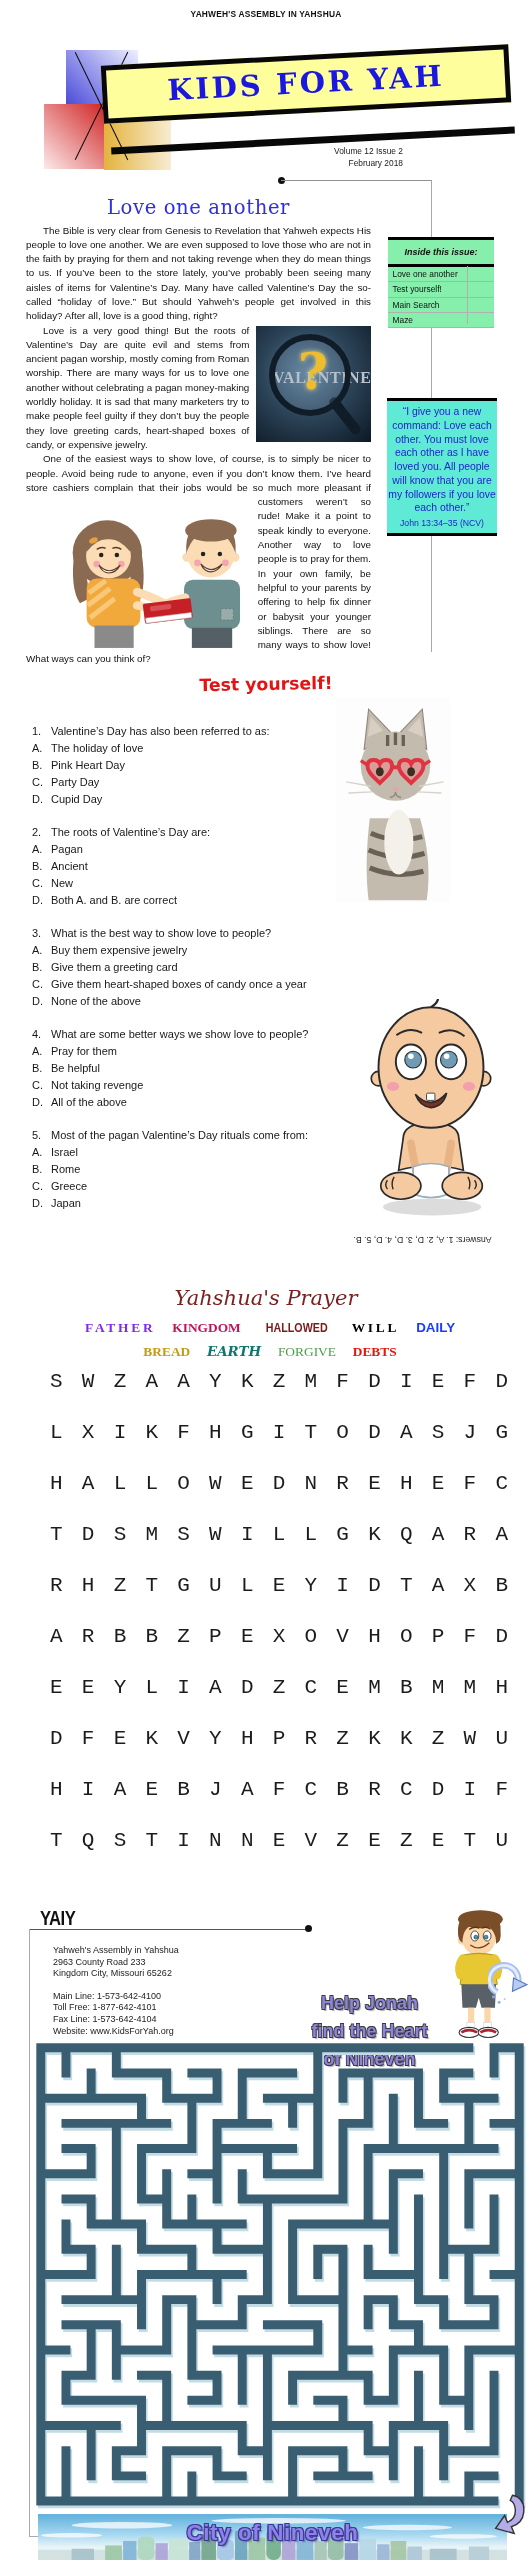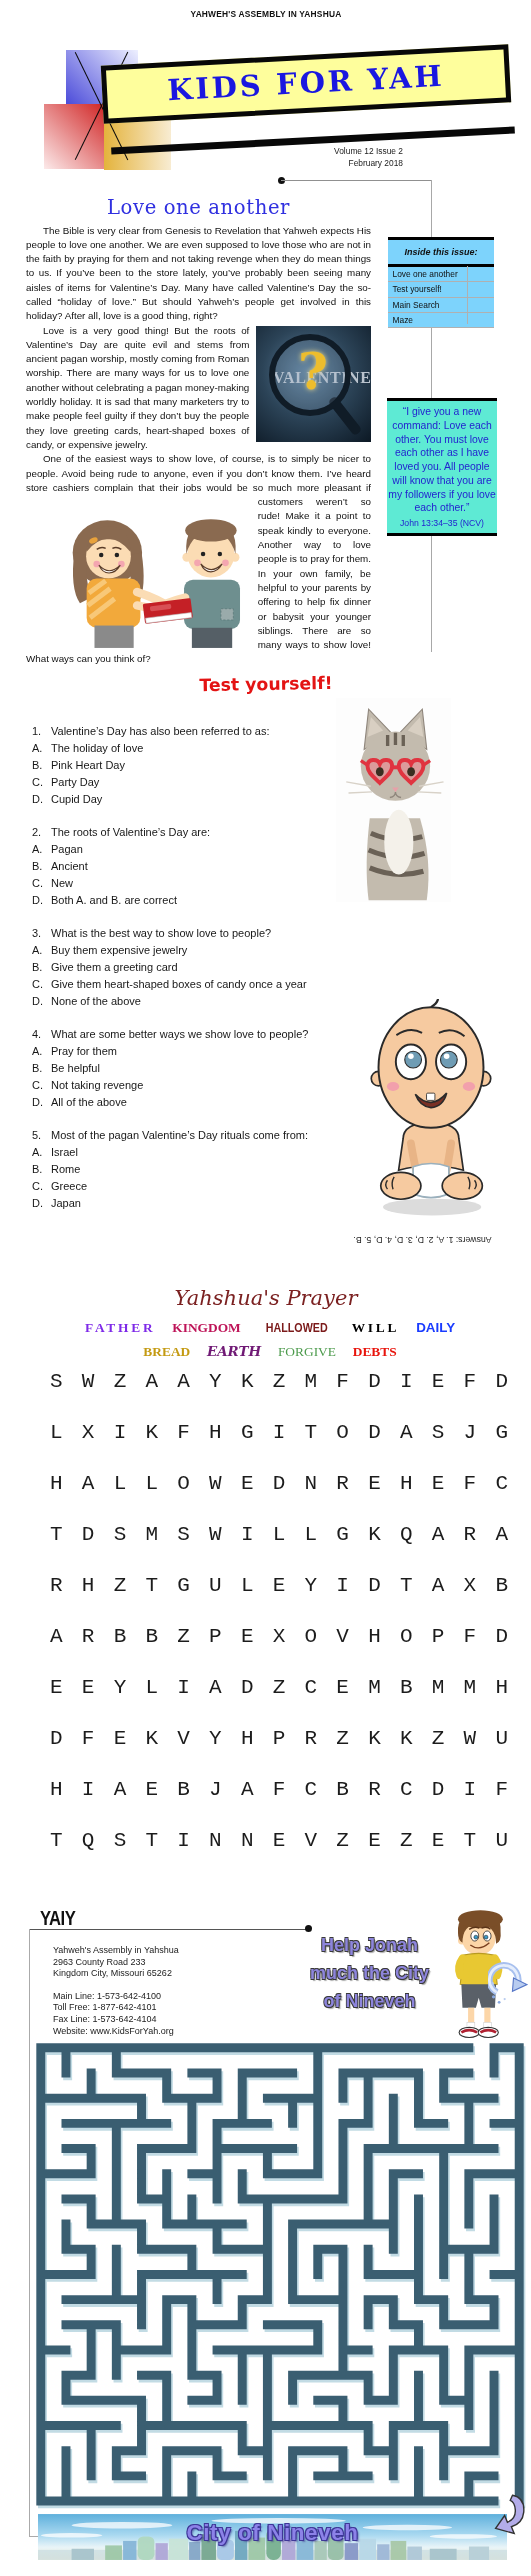--- a/index.html
+++ b/index.html
@@ -33,21 +33,21 @@
   .article h2{margin:0 0 4.5px 0;text-align:center;font-family:"DejaVu Serif",serif;font-weight:normal;font-size:19.6px;letter-spacing:0.6px;color:var(--title-blue);}
   .article p{margin:0;font-size:9.8px;line-height:14.3px;text-align:justify;text-indent:17px;}
   .valentine{float:right;width:115px;height:116px;margin:2.2px 0 3.4px 6.7px;position:relative;background:radial-gradient(circle at 45% 40%,#5d7f9b 0%,#2c4458 48%,#0c1824 100%);overflow:hidden;}
   .val-word{position:absolute;top:45px;left:0;right:0;text-align:right;color:#bac3cd;font-family:"Liberation Serif",serif;font-weight:bold;font-size:16px;letter-spacing:0.6px;}
   .val-ring{position:absolute;left:13.4px;top:7.8px;width:70px;height:70px;border:6.2px solid #101c27;border-radius:50%;background:rgba(155,185,210,.18);}
   .val-q{position:absolute;left:13.4px;top:7.8px;width:70px;height:70px;text-align:center;line-height:74px;font-size:51px;font-weight:bold;font-family:"DejaVu Serif",serif;color:#edbd2d;text-shadow:0 0 5.6px rgba(255,230,130,.9);}
   .val-handle{position:absolute;left:84px;top:68px;width:9.5px;height:44px;background:#101c27;border-radius:4.5px;transform:rotate(-38deg);}
   .kids-img{float:left;width:225px;height:149px;margin:3.4px 6.7px 1.1px 0;}
 
   
-  .tocbox{left:388px;top:237px;width:106px;background:#7dd3fc;z-index:2;}
+  .tocbox{left:388px;top:237px;width:106px;background:#86efac;z-index:2;}
   .rule{height:2.8px;background:#000;}
   .toc-title{font-size:9px;font-weight:bold;font-style:italic;text-align:center;line-height:24.6px;}
   .toc-row{height:14.3px;border-bottom:0.6px solid #b0b0b0;font-size:8.4px;line-height:14px;padding-left:4.5px;position:relative;}
   .toc-vsep{position:absolute;left:79px;top:28.5px;width:0.6px;height:58px;background:#b0b0b0;}
   .quotebox{left:387px;top:398px;width:110px;background:#5eead4;z-index:2;}
   .q-text{color:var(--quote-blue);font-size:10.4px;line-height:13.7px;text-align:center;padding:4.5px 0 1.1px 0;}
   .q-ref{color:var(--quote-blue);font-size:8.7px;text-align:center;padding:1.7px 0 5.6px 0;}
 
   
   .quiz-title{left:0;top:674px;width:532px;text-align:center;font-size:17.3px;font-weight:bold;color:var(--quiz-red);font-family:"DejaVu Sans",sans-serif;transform:rotate(-1deg);}
@@ -74,21 +74,21 @@
   .ws-letter{font-family:"Liberation Mono",monospace;font-size:21px;color:#1c1c1c;}
 
   
   .yaiy{left:40px;top:1907px;font-size:19.6px;font-weight:bold;transform:scaleX(.85);transform-origin:left;letter-spacing:-0.6px;}
   .f-rule{left:29px;top:1929px;width:278px;height:1.1px;background:#555;}
   .f-dot{left:305px;top:1925px;width:7.3px;height:7.3px;border-radius:50%;background:#111;}
   .f-vline{left:29px;top:1929px;width:0.6px;height:608px;background:#aaa;}
   .f-corner{left:29px;top:2536px;width:9px;height:0.6px;background:#aaa;}
   .f-contact{left:53px;top:1945px;font-size:9px;line-height:11.7px;color:#222;}
   .f-gap{height:10.6px;}
-  .jonah{left:283px;top:1931px;width:173px;text-align:center;font-size:18px;font-weight:bold;line-height:28px;color:var(--jonah-purple);
+  .jonah{left:283px;top:1989px;width:173px;text-align:center;font-size:18px;font-weight:bold;line-height:28px;color:var(--jonah-purple);
     text-shadow:-0.8px -0.8px 0 #3a3a3a,0.8px -0.8px 0 #3a3a3a,-0.8px 0.8px 0 #3a3a3a,0.8px 0.8px 0 #3a3a3a,1.7px 1.7px 1.1px rgba(0,0,0,.35);}
   .maze-svg{left:31px;top:2041px;}
   .maze-shadow{fill:none;stroke:#c2dbe4;stroke-width:16;stroke-linecap:square;}
   .maze-main{fill:none;stroke:var(--maze-wall);stroke-width:16;stroke-linecap:square;}
   .city{left:38px;top:2514px;width:469px;height:46px;overflow:hidden;}
   .city-label{left:38px;top:2520px;width:469px;text-align:center;font-size:22.4px;font-weight:bold;color:var(--city-text);letter-spacing:0.6px;
     text-shadow:-1.1px -1.1px 0 #3f3798,1.1px -1.1px 0 #3f3798,-1.1px 1.1px 0 #3f3798,1.1px 1.1px 0 #3f3798,2.2px 2.2px 1.7px rgba(40,30,120,.45);}
   .boy-svg{left:441px;top:1908px;}
   .water-svg{left:488px;top:1958px;}
   .purple-arrow-svg{left:490px;top:2493px;z-index:5;}
@@ -363,21 +363,21 @@
     <path d="M84,258 Q96,330 108,348 M156,258 Q146,330 134,348" stroke="#e8b486" stroke-width="14" stroke-linecap="round" fill="none"></path>
     <path d="M88,300 Q120,288 152,300 L152,348 Q120,362 88,348 Z" fill="#fff" stroke="#9ab0bd" stroke-width="3"></path>
     <ellipse cx="66" cy="334" rx="36" ry="24" fill="#f6caa0" stroke="#2a2a2a" stroke-width="3"></ellipse>
     <ellipse cx="176" cy="334" rx="36" ry="24" fill="#f6caa0" stroke="#2a2a2a" stroke-width="3"></ellipse>
     <path d="M42,324 q-6,8 0,16 M54,318 q-6,10 -2,22 M198,324 q6,8 0,16 M186,318 q6,10 2,22" stroke="#2a2a2a" stroke-width="2.5" fill="none"></path>
   </svg>
 </div>
 
 <div class="abs ws-title">Yahshua's Prayer</div>
 <div class="abs ws-words ws-r1"><span class="ws-word v-serif v-wide" style="color: rgb(126, 42, 232);">FATHER</span><span class="ws-word v-serif" style="color: rgb(190, 20, 88);">KINGDOM</span><span class="ws-word v-cond" style="color: rgb(123, 26, 26);">HALLOWED</span><span class="ws-word v-serif v-wide" style="color: rgb(0, 0, 0);">WILL</span><span class="ws-word v-sans" style="color: rgb(26, 60, 255);">DAILY</span></div>
-<div class="abs ws-words ws-r2"><span class="ws-word v-serif" style="color: rgb(196, 154, 18);">BREAD</span><span class="ws-word v-script" style="color: #701a75; margin-top: 40px;">EARTH</span><span class="ws-word v-serif-normal" style="color: rgb(77, 155, 77);">FORGIVE</span><span class="ws-word v-serif" style="color: rgb(232, 20, 12);">DEBTS</span></div>
+<div class="abs ws-words ws-r2"><span class="ws-word v-serif" style="color: rgb(196, 154, 18);">BREAD</span><span class="ws-word v-script" style="color: #0f766e; margin-top: 40px;">EARTH</span><span class="ws-word v-serif-normal" style="color: rgb(77, 155, 77);">FORGIVE</span><span class="ws-word v-serif" style="color: rgb(232, 20, 12);">DEBTS</span></div>
 <div class="abs ws-grid">
     <div class="ws-row">
       <span class="ws-letter">S</span>
       <span class="ws-letter">W</span>
       <span class="ws-letter">Z</span>
       <span class="ws-letter">A</span>
       <span class="ws-letter">A</span>
       <span class="ws-letter">Y</span>
       <span class="ws-letter">K</span>
       <span class="ws-letter">Z</span>
@@ -556,21 +556,21 @@
   <div>Kingdom City, Missouri 65262</div>
   <div class="f-gap"></div>
   <div>Main Line: 1-573-642-4100</div>
   <div>Toll Free: 1-877-642-4101</div>
   <div>Fax Line: 1-573-642-4104</div>
   <div>Website: www.KidsForYah.org</div>
 </div>
 
 <div class="abs jonah">
   <div>Help Jonah</div>
-  <div>much the City</div>
+  <div>find the Heart</div>
   <div>of Nineveh</div>
 </div>
 
 <div class="abs boy-svg">
   <svg width="76" height="130" viewBox="0 0 135 232">
     <circle cx="67" cy="54" r="30" fill="#fcd6a8"></circle>
     <circle cx="37" cy="58" r="7" fill="#fcd6a8"></circle>
     <path d="M30,44 Q28,8 68,6 Q108,6 106,42 Q108,60 98,64 Q98,30 66,28 Q38,30 38,62 Q30,58 30,44 Z" fill="#7a4e28"></path>
     <ellipse cx="70" cy="20" rx="40" ry="16" fill="#7a4e28"></ellipse>
     <ellipse cx="60" cy="50" rx="7" ry="9" fill="#fff" stroke="#333" stroke-width="1.5"></ellipse>

